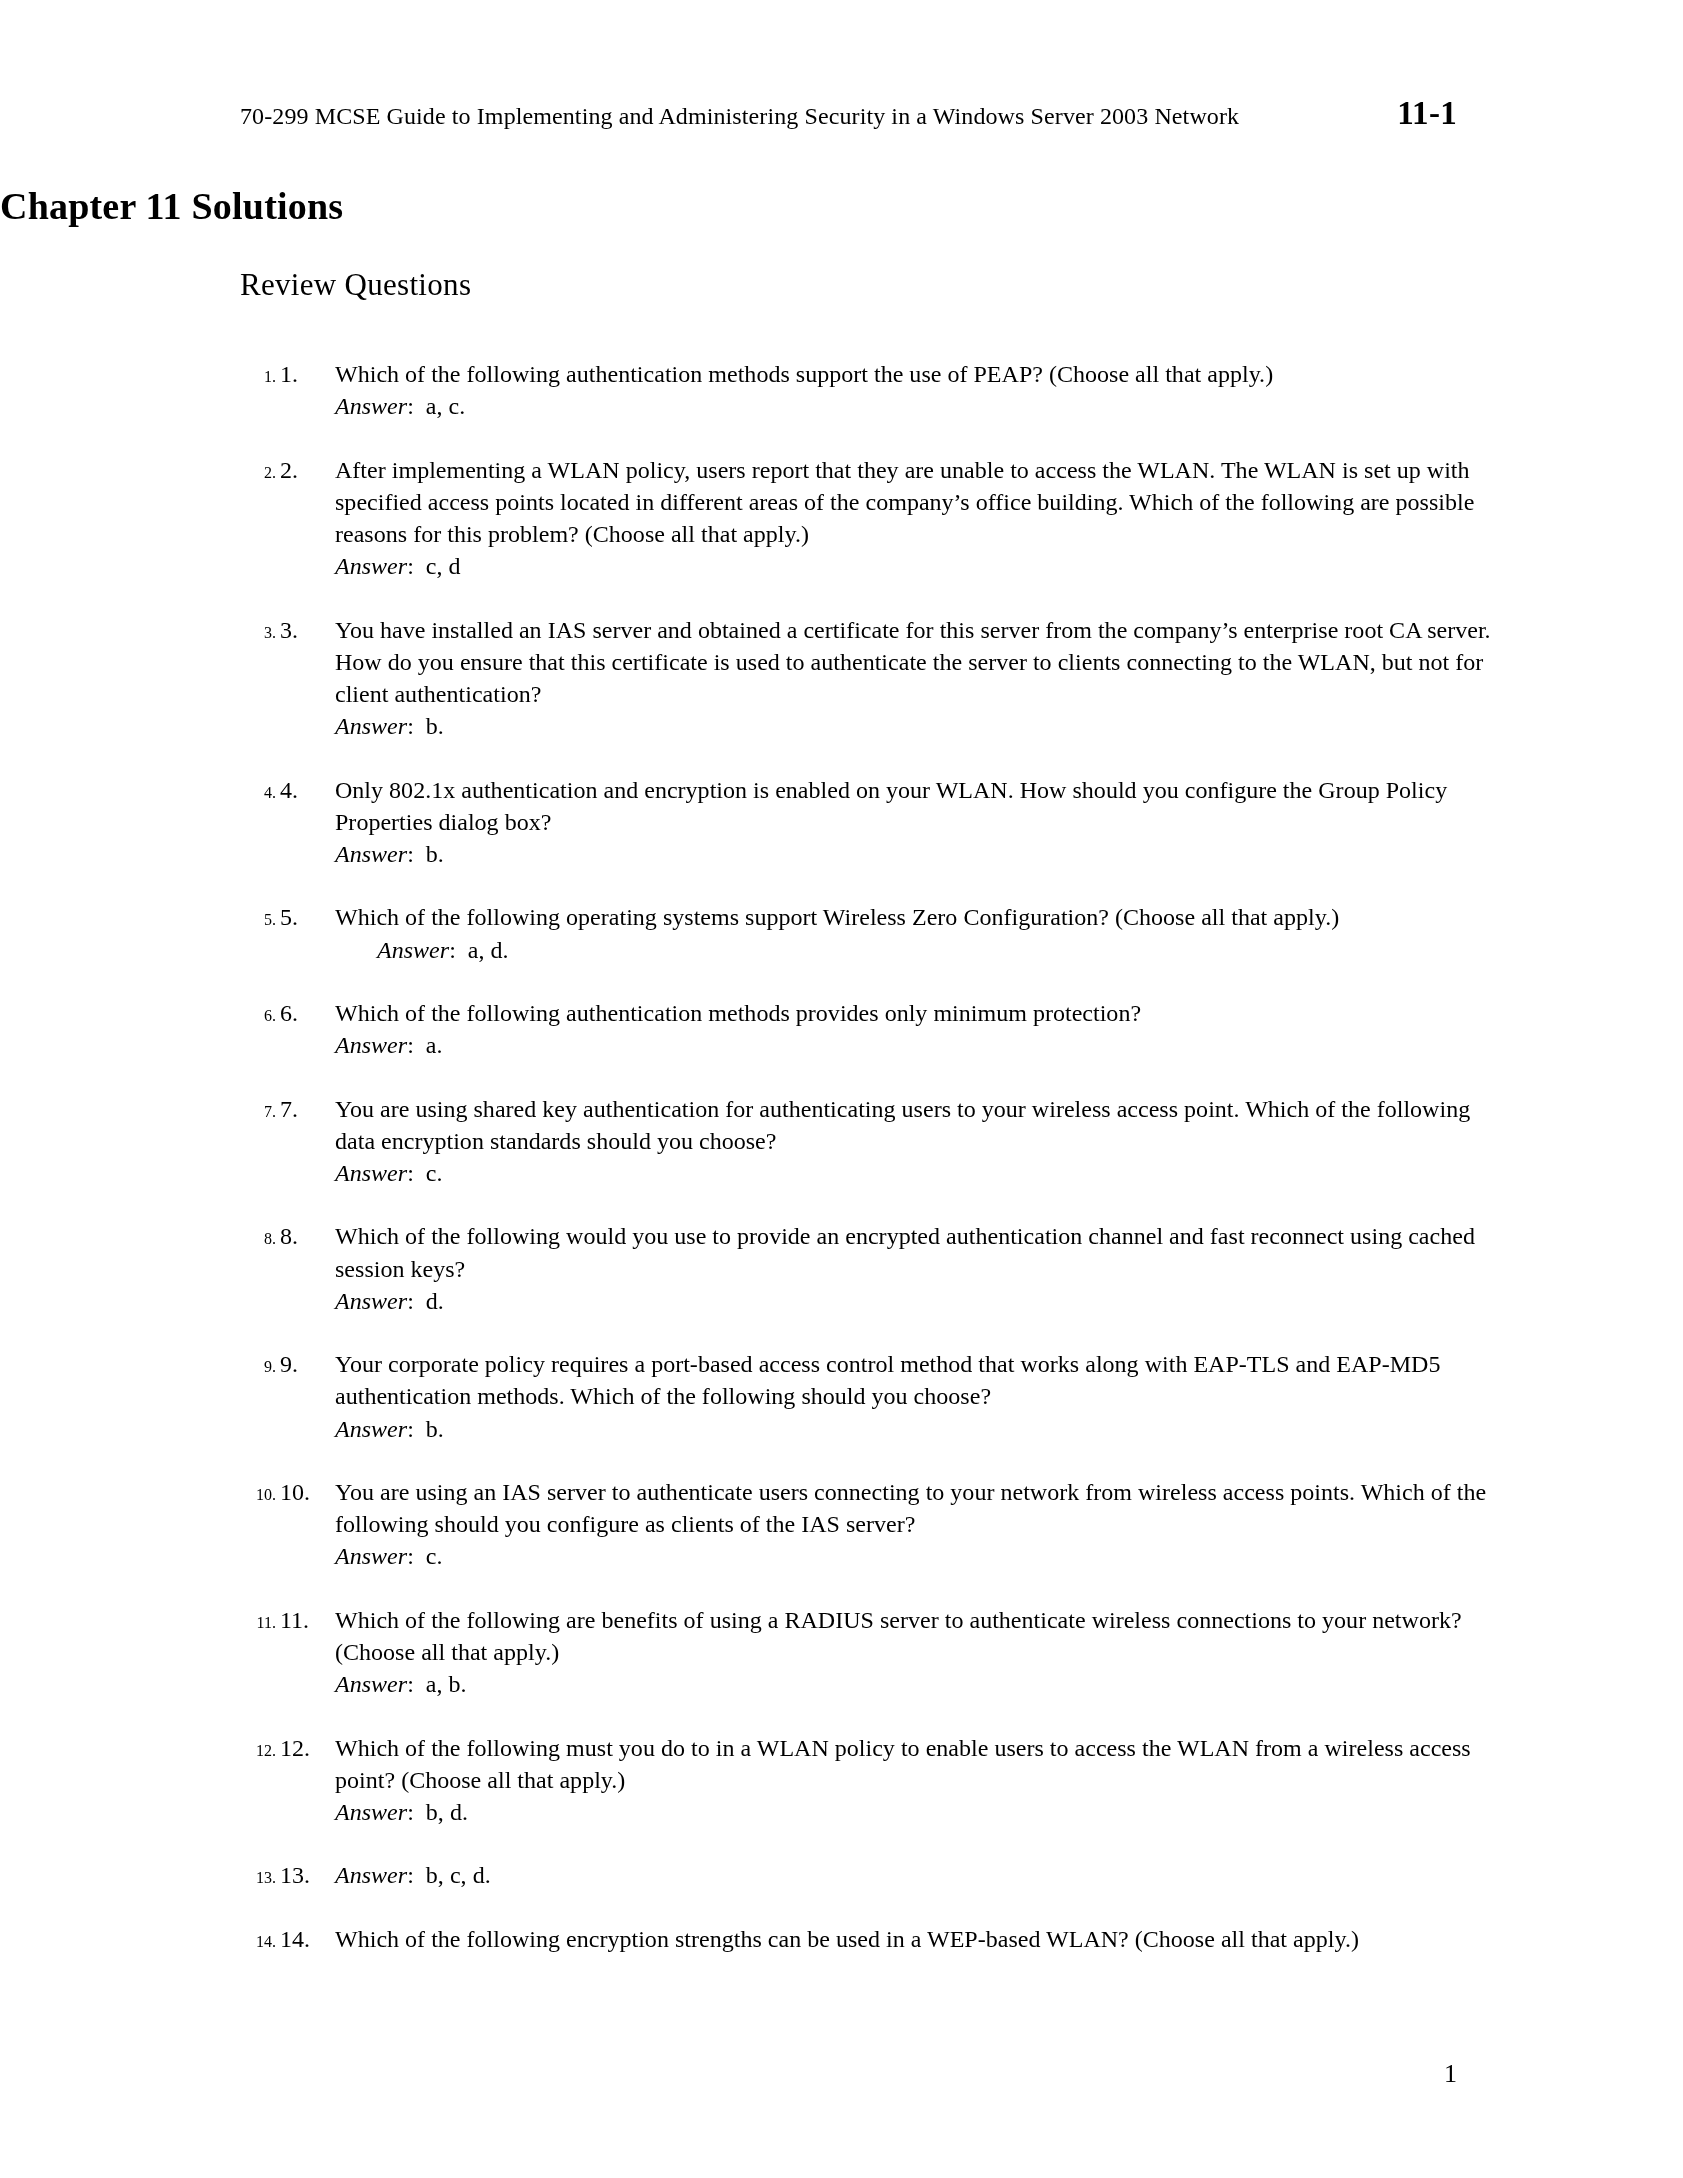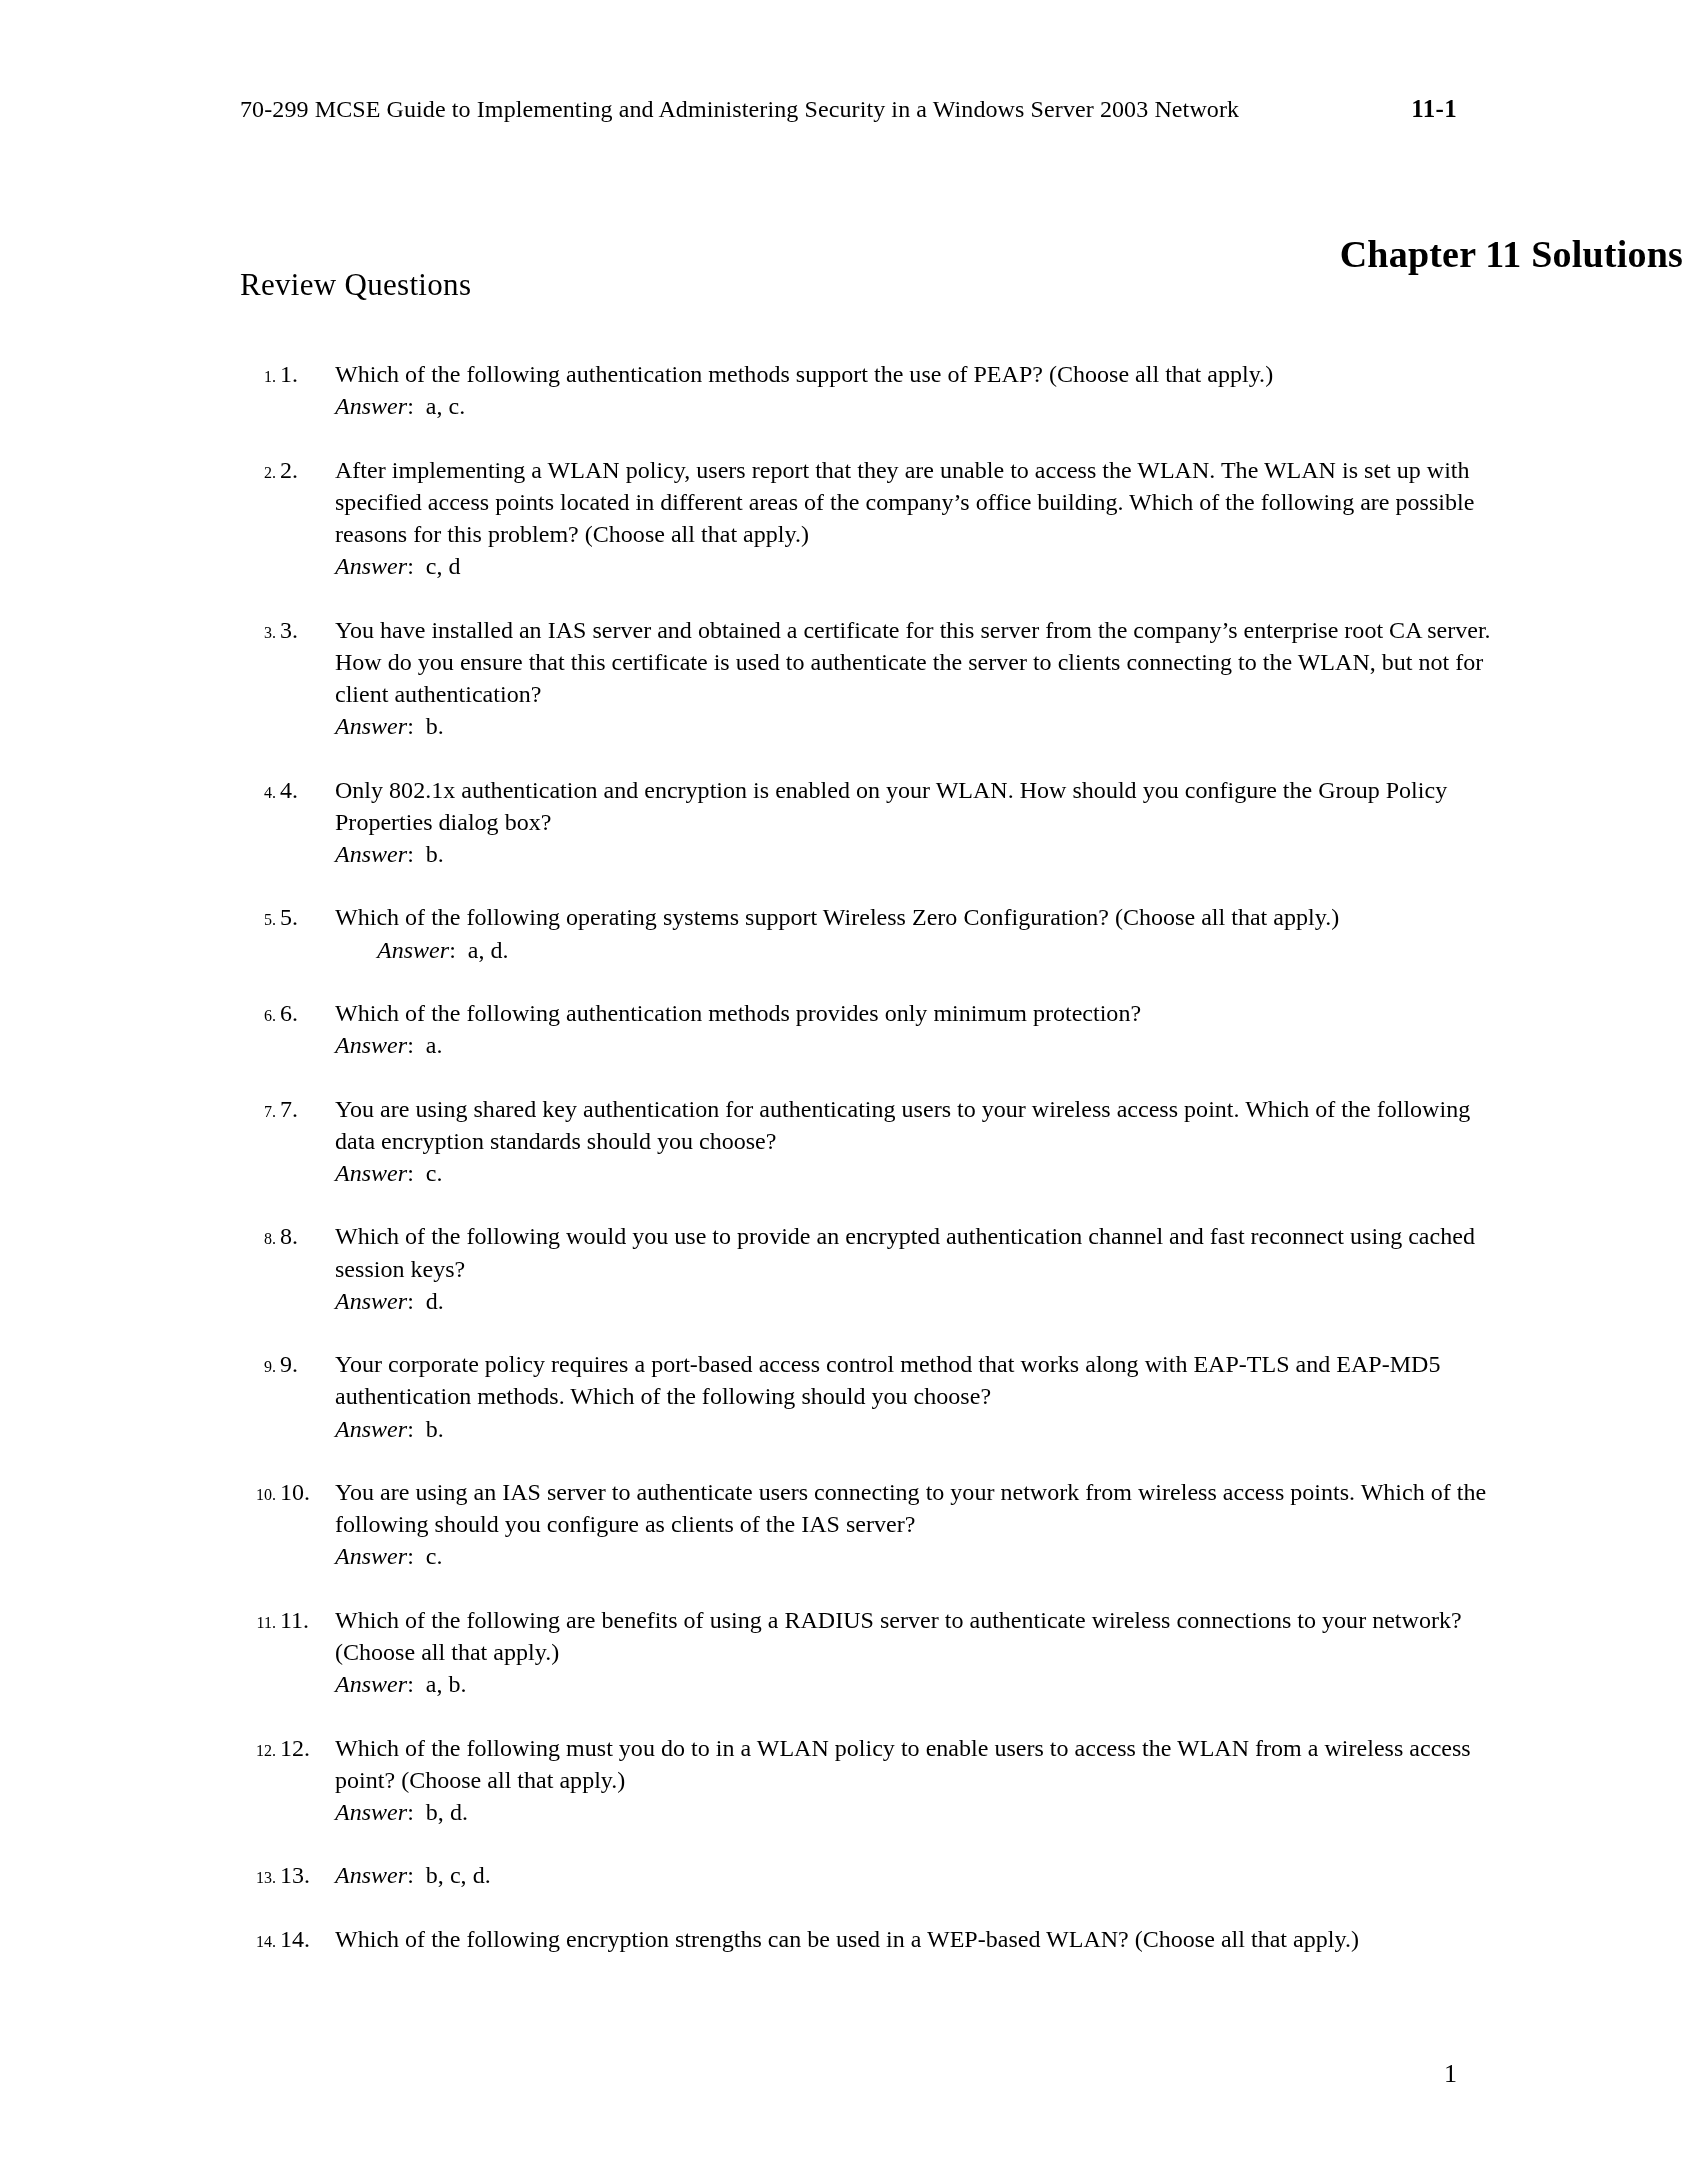--- a/index.html
+++ b/index.html
@@ -34,38 +34,37 @@
     align-items: baseline;
     justify-content: space-between;
   }
   .running-header-title {
     font-size: 24px;
     line-height: 1.15;
     letter-spacing: 0.1px;
     white-space: nowrap;
   }
   .running-header-folio {
-    font-size: 25px;
+    font-size: 33px;
     font-weight: bold;
     letter-spacing: 0.3px;
     padding-left: 26px;
     white-space: nowrap;
   }
 
   
   .chapter-title {
     position: absolute;
     top: 184px;
     left: 0;
     width: 1683px;
-    text-align: right;
+    text-align: left;
     font-size: 38px;
     font-weight: bold;
     letter-spacing: 0.2px;
-    margin-top: 48px;
   }
 
   
   .section-heading {
     position: absolute;
     top: 267px;
     left: 240px;
     font-size: 31px;
     font-weight: normal;
     letter-spacing: 0.3px;

